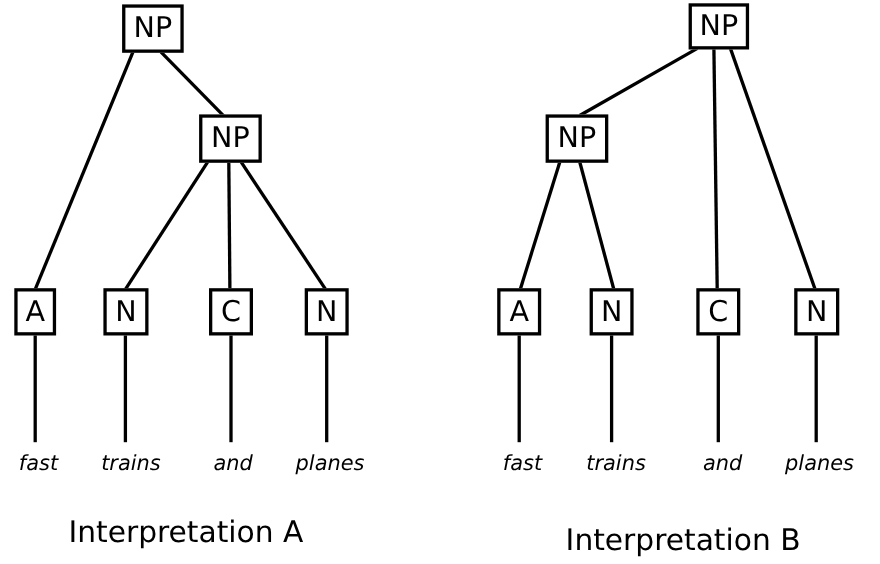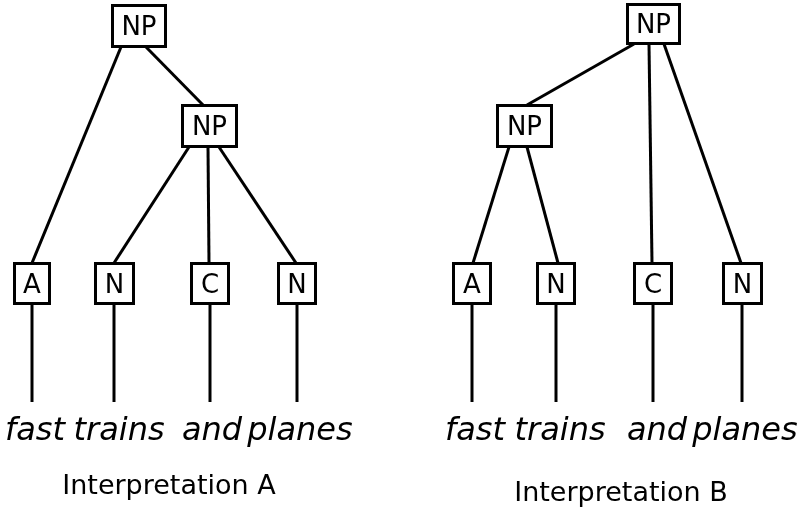--- a/index.html
+++ b/index.html
@@ -35,21 +35,21 @@
     align-items: center;
     justify-content: center;
     font-size: 26px;
     line-height: 1;
     z-index: 2;
   }
   .word {
     position: absolute;
     transform: translateX(-50%);
     font-style: italic;
-    font-size: 32px;
+    font-size: 19px;
     white-space: nowrap;
     z-index: 2;
   }
   .caption {
     position: absolute;
     transform: translateX(-50%);
     font-size: 27px;
     white-space: nowrap;
     z-index: 2;
   }

